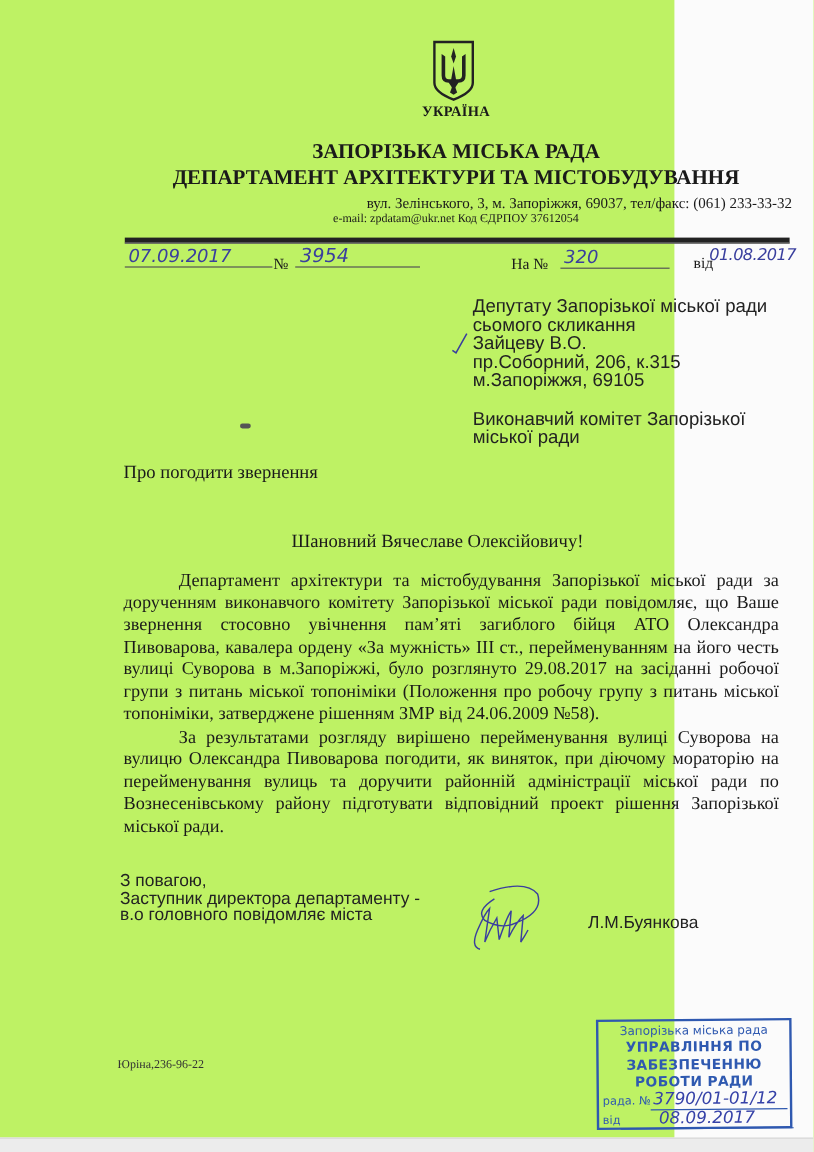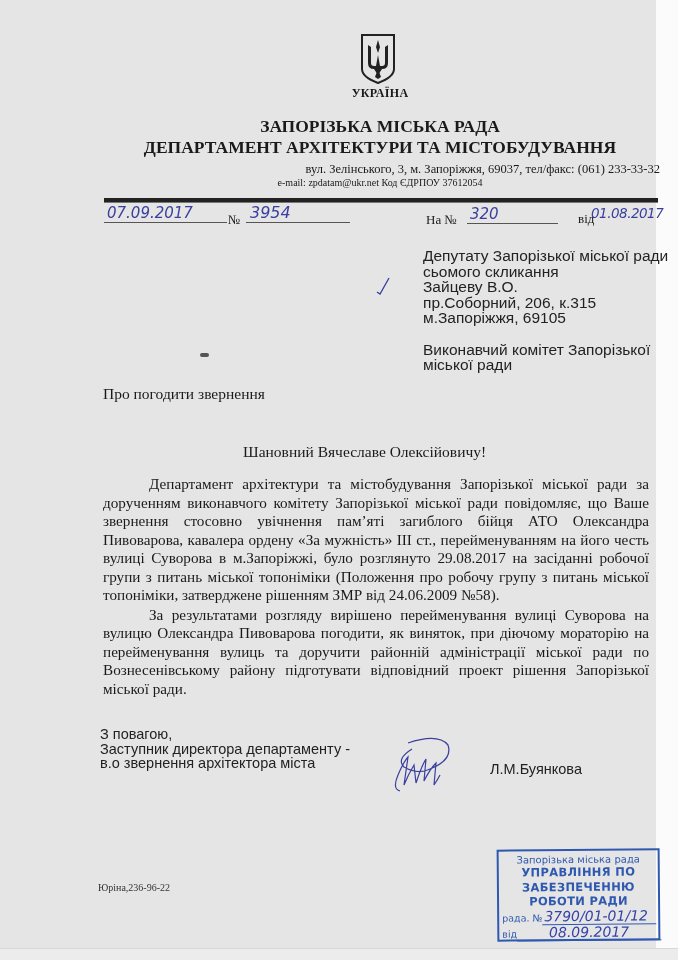--- a/index.html
+++ b/index.html
@@ -2,21 +2,21 @@
 <html><head>
 <meta charset="utf-8">
 <style>
   html, body { margin: 0; padding: 0; }
   body {
     width: 678px; height: 960px; position: relative; overflow: hidden;
     background: #fbfbfb;
     font-family: "Liberation Serif", serif;
     color: #1a1a1a;
   }
-  .page { position: absolute; left: 0; top: 0; width: 656px; height: 948px; background: #e5e5e5; }
+  .page { position: absolute; left: 0; top: 0; width: 562px; height: 948px; background: #bef264; }
   .bottom-strip { position: absolute; left: 0; top: 948px; width: 678px; height: 12px; background: #ececec; border-top: 1px solid #d8d8d8; }
 
   .abs { position: absolute; }
   .center { text-align: center; }
 
   
   .coat { left: 360px; top: 33px; width: 36px; height: 52px; }
   .country { left: 300px; top: 86px; width: 160px; font-weight: bold; font-size: 12px; letter-spacing: 0.3px; }
   .org1 { left: 100px; top: 116px; width: 560px; font-weight: bold; font-size: 17.5px; }
   .org2 { left: 100px; top: 137px; width: 560px; font-weight: bold; font-size: 17.5px; }
@@ -29,21 +29,21 @@
   .ref-date { left: 104px; top: 204px; width: 120px; border-bottom: 1px solid #555; font-size: 15px; padding-left: 3px; }
   .ref-no-label { left: 228px; top: 212px; font-size: 13px; }
   .ref-no { left: 246px; top: 203px; width: 100px; border-bottom: 1px solid #555; font-size: 16px; padding-left: 4px; }
   .on-no-label { left: 426px; top: 212px; font-size: 13px; }
   .on-no { left: 467px; top: 205px; width: 88px; border-bottom: 1px solid #555; font-size: 15px; padding-left: 3px; }
   .from-label { left: 578px; top: 211px; font-size: 13px; }
   .from-date { left: 591px; top: 205px; width: 70px; font-size: 13.5px; letter-spacing: -0.5px; }
 
   
   .addressee { left: 394px; top: 248px; width: 270px; font-family: "Liberation Sans", sans-serif; font-size: 15.5px; line-height: 15.5px; color: #222; }
-  .addressee div { white-space: nowrap; margin-left: 29px; }
+  .addressee div { white-space: nowrap; }
   .gap { height: 16px; }
   .check-mark { left: 376px; top: 277px; width: 14px; height: 18px; }
   .stray-mark { left: 200px; top: 353px; width: 9px; height: 4px; background: #555; border-radius: 2px; }
 
   
   .subject { left: 103px; top: 385px; font-size: 15.5px; }
   .greeting { left: 243px; top: 443px; font-size: 15.5px; }
   .body-text { left: 103px; top: 475px; width: 546px; font-size: 15.2px; line-height: 18.5px; text-align: justify; }
   .body-text p { margin: 0; text-indent: 46px; }
   .body-text p + p { margin-top: 1px; }
@@ -114,21 +114,21 @@
   <div class="abs subject">Про погодити звернення</div>
   <div class="abs greeting">Шановний Вячеславе Олексійовичу!</div>
   <div class="abs body-text">
     <p>Департамент архітектури та містобудування Запорізької міської ради за дорученням виконавчого комітету Запорізької міської ради повідомляє, що Ваше звернення стосовно увічнення пам’яті загиблого бійця АТО Олександра Пивоварова, кавалера ордену «За мужність» ІІІ ст., перейменуванням на його честь вулиці Суворова в м.Запоріжжі, було розглянуто 29.08.2017 на засіданні робочої групи з питань міської топоніміки (Положення про робочу групу з питань міської топоніміки, затверджене рішенням ЗМР від 24.06.2009 №58).</p>
     <p>За результатами розгляду вирішено перейменування вулиці Суворова на вулицю Олександра Пивоварова погодити,  як виняток, при діючому мораторію на перейменування вулиць та доручити районній адміністрації міської ради по Вознесенівському району підготувати відповідний проект рішення Запорізької міської ради.</p>
   </div>
 
   <div class="abs closing">
     <div>З повагою,</div>
     <div>Заступник директора департаменту -</div>
-    <div>в.о звернення архітектора міста</div>
+    <div>в.о головного повідомляє міста</div>
   </div>
   <svg class="abs signature" viewBox="0 0 80 60">
     <path d="M30 8 Q60 -2 70 10 Q75 25 52 34 Q40 40 26 32 Q18 24 34 14 M22 56 Q14 54 20 40 Q26 26 30 22 L26 50 Q30 40 36 30 L38 48 Q44 30 48 24 L46 46 Q52 34 58 28 L56 50 Q60 44 62 40" fill="none" stroke="#3a3f9e" stroke-width="1.2"></path>
   </svg>
   <div class="abs signer">Л.М.Буянкова</div>
 
   <div class="abs executor">Юріна,236-96-22</div>
 
   <div class="abs stamp">
     <div class="s1">Запорізька міська рада</div>

